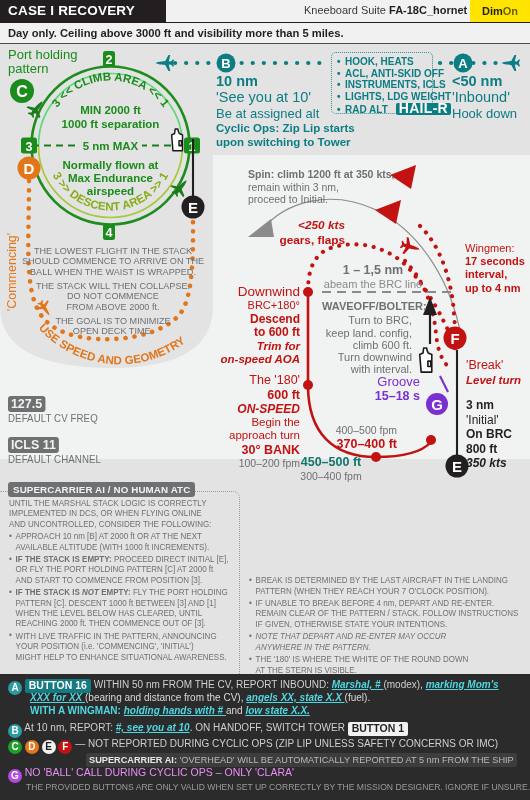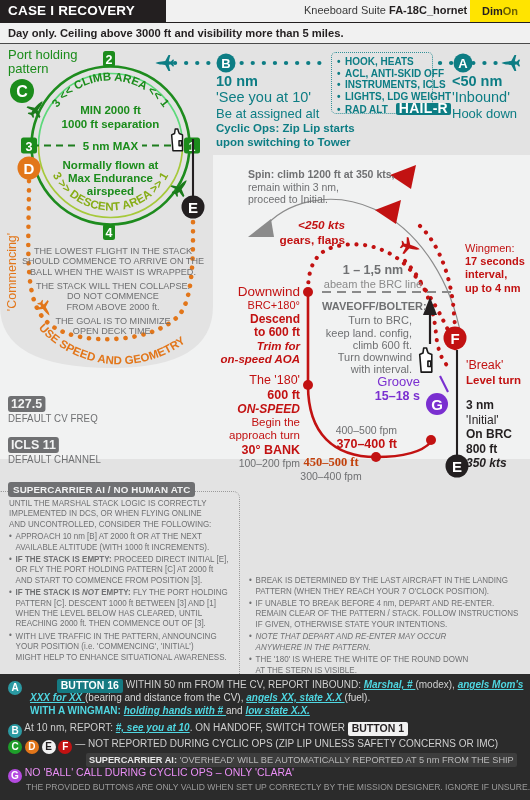--- a/index.html
+++ b/index.html
@@ -54,34 +54,34 @@
   .pat-180{position:absolute;left:170px;top:373px;width:130px;text-align:right;color:#c21212;white-space:nowrap;}
   .pat-180 .t1{font-size:12.5px;line-height:14.5px;}
   .pat-180 .t2{font-size:12.5px;font-weight:bold;line-height:14px;}
   .pat-180 .t3{font-size:12px;font-weight:bold;font-style:italic;line-height:14px;}
   .pat-180 .t4{font-size:11.5px;line-height:13.5px;}
   .pat-180 .t5{font-size:10.5px;color:#6f7072;line-height:13px;}
   .pat-wo{position:absolute;left:322px;top:300px;width:90px;text-align:right;color:#6f7072;font-size:11px;line-height:12.3px;white-space:nowrap;}
   .pat-wo .wo-t{text-align:left;font-weight:bold;margin-bottom:2px;}
   .pat-break{position:absolute;left:466px;top:358px;color:#c21212;white-space:nowrap;}
   .pat-break .b1{font-size:12.5px;line-height:15px;}
-  .pat-break .b2{font-size:11.5px;font-weight:bold;line-height:14px;}
+  .pat-break .b2{font-size:11.5px;font-weight:bold;line-height:14px;font-style:italic;}
   .pat-groove{position:absolute;left:310px;top:374px;width:110px;text-align:right;color:#7a2fd0;white-space:nowrap;}
   .pat-groove .g1{font-size:13px;line-height:15px;}
   .pat-groove .g2{font-size:12.5px;font-weight:bold;line-height:14px;}
   .pat-init{position:absolute;left:466px;top:398px;color:#231f20;white-space:nowrap;}
   .pat-init .i1{font-size:12px;font-weight:bold;line-height:14.5px;}
   .pat-init .i2{font-size:12px;line-height:14.5px;}
   .pat-init .i3{font-size:12px;font-weight:bold;font-style:italic;line-height:14.5px;}
   .pat-90{position:absolute;left:287px;top:424px;width:110px;text-align:right;white-space:nowrap;}
   .pat-90 .n1{font-size:10.5px;color:#6f7072;line-height:13px;}
   .pat-90 .n2{font-size:12.5px;font-weight:bold;color:#c21212;line-height:14.5px;}
   .pat-bot{position:absolute;left:276px;top:455px;width:110px;text-align:center;white-space:nowrap;}
   .pat-bot .n1{font-size:10.5px;color:#6f7072;line-height:13px;}
-  .pat-bot .n2{font-size:12.5px;font-weight:bold;color:#c2410c;line-height:14.5px;font-family:Liberation Serif, serif;}
+  .pat-bot .n2{font-size:12.5px;font-weight:bold;color:#0f766e;line-height:14.5px;}
 
   
   .freq{position:absolute;left:8px;top:394px;}
   .freq .fv{display:inline-block;background:#6f7072;color:#f1f2f2;border-radius:3px;
       font-size:13px;font-weight:bold;padding:0px 3px 1px 3px;line-height:15px;transform:scaleX(0.96);transform-origin:left;}
   .freq .fv2{margin-top:12px;}
   .freq .fl{font-size:10.2px;color:#6f7072;letter-spacing:.1px;margin-top:1px;line-height:12px;transform:scaleX(0.95);transform-origin:left;}
 
   
   .sc-box{position:absolute;left:-6px;top:491px;width:246px;height:190px;
@@ -104,21 +104,21 @@
   .frow{position:absolute;left:0;white-space:nowrap;font-size:10px;line-height:11px;}
   .bdg{display:inline-block;width:14px;height:14px;border-radius:50%;color:#fff;
       font-size:10px;font-weight:bold;text-align:center;line-height:14px;vertical-align:-3px;}
   .bdg-teal{background:#2b9aa3;}
   .bdg-green{background:#1e9e2a;}
   .bdg-orange{background:#e2761a;}
   .bdg-black{background:#f1f1f1;color:#231f20;}
   .bdg-red{background:#c21212;}
   .bdg-purple{background:#b44ae0;}
   .btn{display:inline-block;font-size:10.5px;font-weight:bold;padding:1px 4px 1.5px 4px;border-radius:2px;vertical-align:-1px;}
-  .btn-teal{background:#157a82;color:#fff;margin-left:32px;}
+  .btn-teal{background:#157a82;color:#fff;}
   .btn-white{background:#f1f1f1;color:#231f20;}
   .ftxt{color:#cfcfcf;}
   .frow-a{top:5px;left:8px;}
   .frow-a2{top:18px;left:30px;}
   .frow-a3{top:31px;left:30px;}
   .frow-b{top:48px;left:8px;}
   .frow-cdef{top:64px;left:8px;}
   .frow-sc{top:79px;left:86px;background:#3d3d3d;padding:1px 3px;border-radius:2px;}
   .frow-g{top:93px;left:8px;}
   .frow-disc{top:108px;left:26px;color:#9a9a9a;font-size:8.6px;}
@@ -407,21 +407,21 @@
       <div class="b">WHATEVER ABEAM DISTANCE REQUIRES 30° AOB IS THE</div>
       <div class="p">RIGHT DISTANCE. IF YOU END UP OVER- OR UNDERSHOOTING</div>
       <div class="p">THE GROOVE, CORRECT THE ABEAM DISTANCE,</div>
       <div class="p"><i>NOT</i> THE BANK ANGLE, ON YOUR NEXT PATTERN.</div>
     </div>
 
   <div class="footer">
     <div class="frow frow-a">
       <span class="bdg bdg-teal">A</span>
       <span class="btn btn-teal">BUTTON 16</span>
-      <span class="ftxt">WITHIN 50 nm FROM THE CV, REPORT INBOUND: <span class="cy">Marshal, # </span>(modex), <span class="cy">angels Mom's</span></span>
+      <span class="ftxt">WITHIN 50 nm FROM THE CV, REPORT INBOUND: <span class="cy">Marshal, # </span>(modex), <span class="cy">marking Mom's</span></span>
     </div>
     <div class="frow frow-a2"><span class="cy">XXX for XX </span>(bearing and distance from the CV), <span class="cy">angels XX, state X.X </span>(fuel).</div>
     <div class="frow frow-a3"><span class="cyn">WITH A WINGMAN: </span><span class="cy">holding hands with # </span>and <span class="cy">low state X.X.</span></div>
     <div class="frow frow-b">
       <span class="bdg bdg-teal">B</span>
       <span class="ftxt">At 10 nm, REPORT: <span class="cy">#, see you at 10</span>. ON HANDOFF, SWITCH TOWER </span>
       <span class="btn btn-white">BUTTON 1</span>
     </div>
     <div class="frow frow-cdef">
       <span class="bdg bdg-green">C</span>

